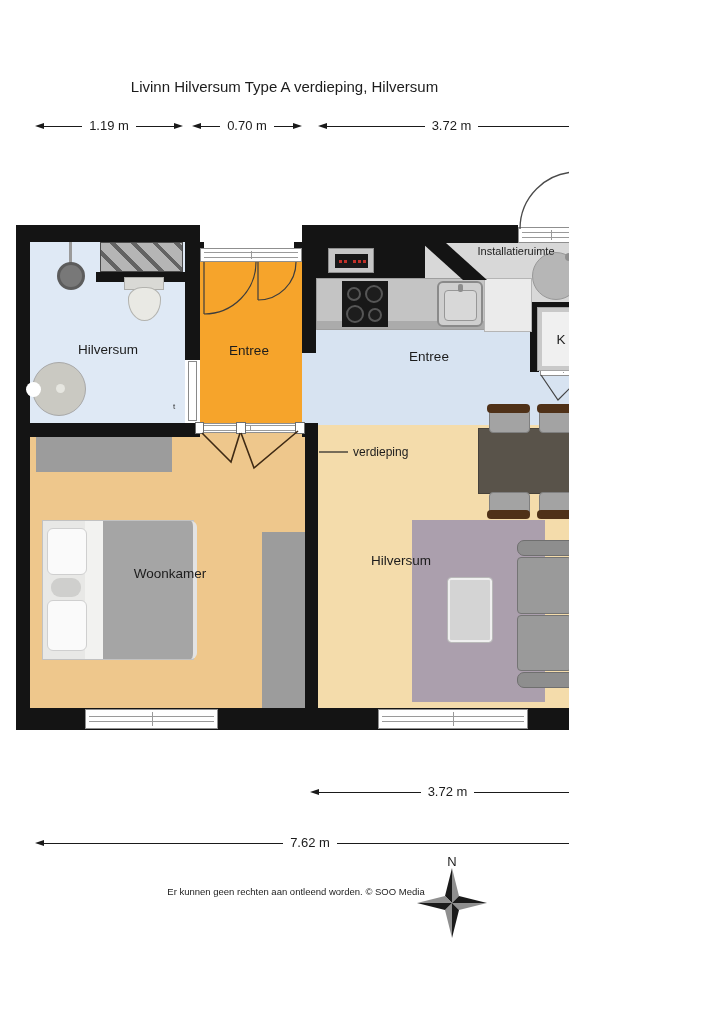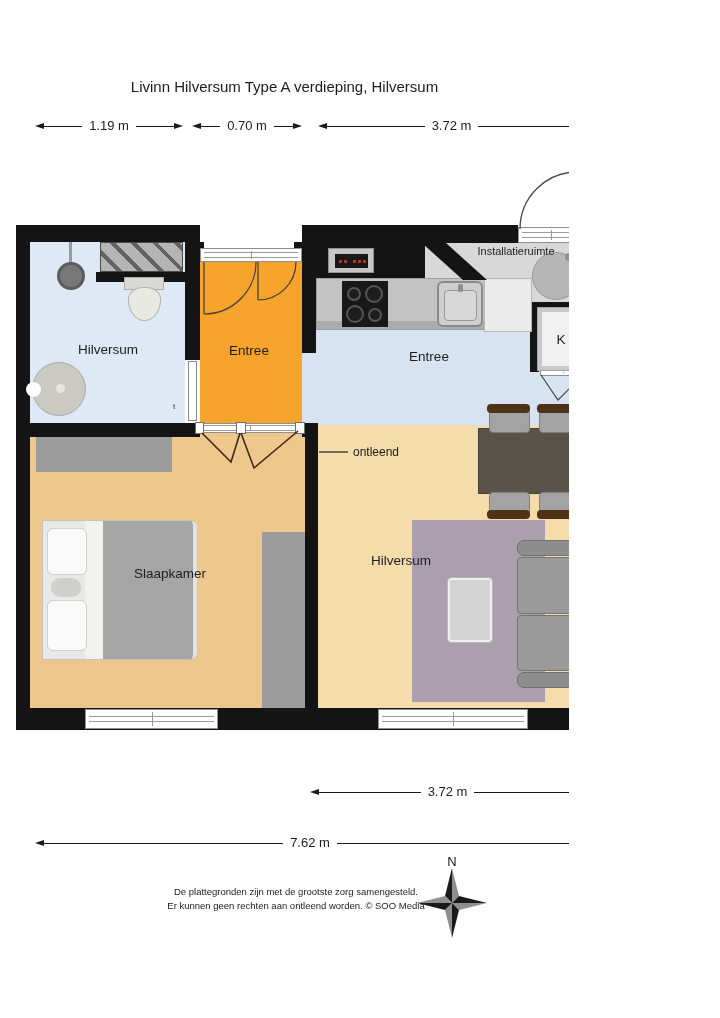--- a/index.html
+++ b/index.html
@@ -256,25 +256,24 @@
       <polygon points="452,938 445,910 452,903" fill="#8f8f8f"></polygon>
       <polygon points="417,903 445,910 452,903" fill="#1a1a1a"></polygon>
       <polygon points="417,903 445,896 452,903" fill="#8f8f8f"></polygon>
     </g>
   </svg>
 
   <div class="abs room-label" style="left:108px;top:349px;">Hilversum</div>
   <div class="abs room-label" style="left:249px;top:350px;">Entree</div>
   <div class="abs room-label" style="left:429px;top:356px;">Entree</div>
   <div class="abs room-label" style="left:516px;top:251px;font-size:11px;">Installatieruimte</div>
-  <div class="abs room-label" style="left:170px;top:573px;">Slaapkamer</div>
+  <div class="abs room-label" style="left:170px;top:573px;">Woonkamer</div>
   <div class="abs room-label" style="left:401px;top:560px;">Hilversum</div>
   <div class="abs room-label" style="left:561px;top:339px;">K</div>
-  <div class="abs small-label" style="left:353px;top:445px;">ontleend</div>
+  <div class="abs small-label" style="left:353px;top:445px;">verdieping</div>
   <div class="abs tiny-label" style="left:173px;top:402px;">t</div>
 
   <div class="abs footer">
-    <div>De plattegronden zijn met de grootste zorg samengesteld.</div>
     <div>Er kunnen geen rechten aan ontleend worden. © SOO Media</div>
   </div>
   <div class="abs north-label">N</div>
 
 </div>
 
 </body></html>

